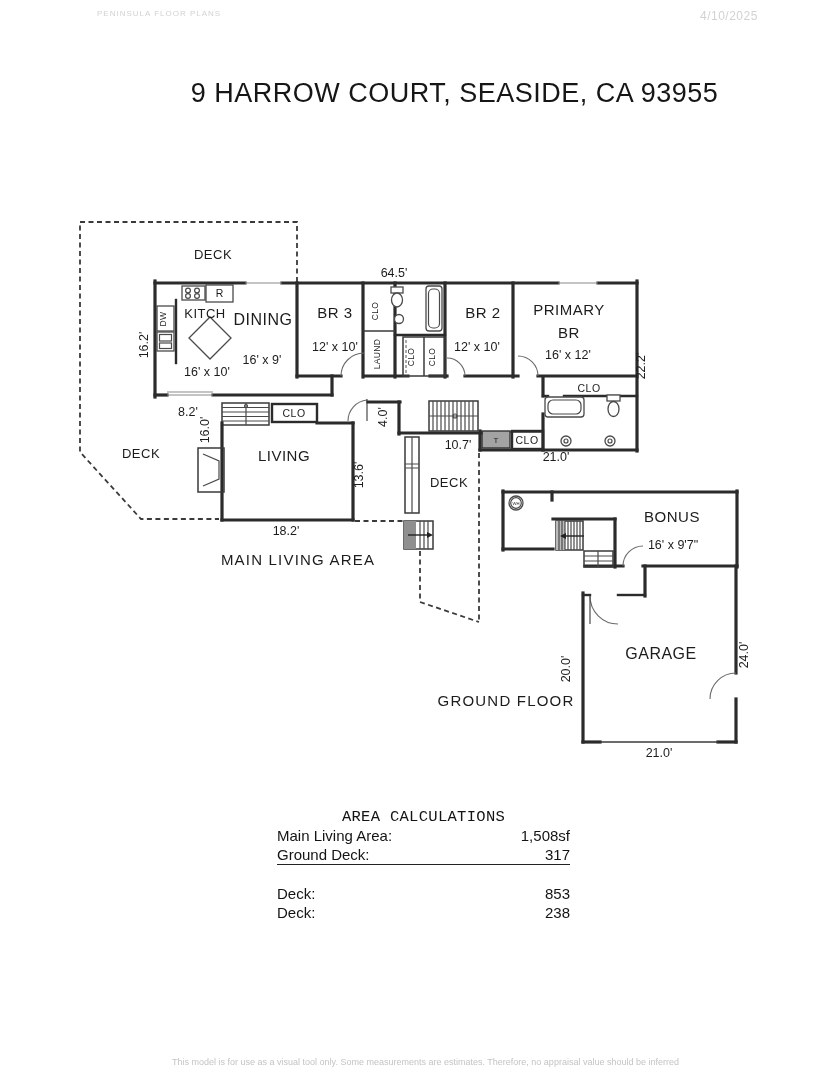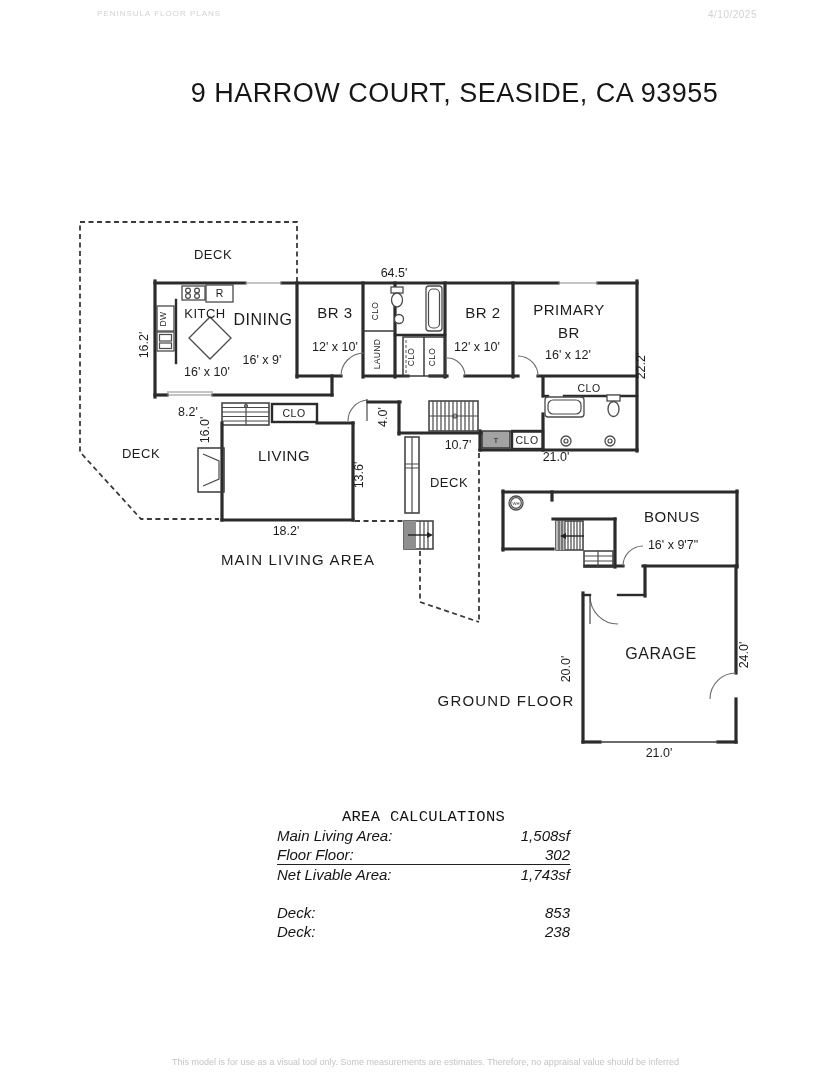--- a/index.html
+++ b/index.html
@@ -1,21 +1,21 @@
 <!DOCTYPE html>
 <html><head>
 <meta charset="utf-8">
 <style>
   * { margin:0; padding:0; box-sizing:border-box; }
   html,body { background:#ffffff; }
   .page{ position:relative; width:835px; height:1080px; background:#fff; overflow:hidden;
          font-family:"Liberation Sans", sans-serif; color:#1a1a1a; margin:0 auto;}
   .hdr{ position:absolute; top:9px; font-size:8px; letter-spacing:1px; color:#d2d2d2; }
   .hdr-left{ left:97px; }
-  .hdr-right{ left:700px; letter-spacing:.5px; font-size:10px;margin-left:8px;}
+  .hdr-right{ left:700px; letter-spacing:.5px; font-size:12px;}
   .title{ position:absolute; top:78px; left:0; width:835px; text-align:center;
           font-size:27px; color:#161616; letter-spacing:.5px;margin-left:37px; }
   
   .plan{ position:absolute; left:0; top:130px; }
   .w  { stroke:#2b2b2b; stroke-width:3.2; fill:none; stroke-linecap:square;}
   .w2 { stroke:#2b2b2b; stroke-width:2.4; fill:none; stroke-linecap:square;}
   .t  { stroke:#4a4a4a; stroke-width:1.2; fill:none; }
   .t15{ stroke:#3a3a3a; stroke-width:1.5; fill:none; }
   .dash{ stroke:#3a3a3a; stroke-width:1.8; fill:none; stroke-dasharray:5 3.5; }
   .dash2{ stroke:#555; stroke-width:1; fill:none; stroke-dasharray:3 2; }
@@ -27,21 +27,21 @@
   .room-sm{ font-size:13px; letter-spacing:.5px;}
   .room-lg{ font-size:16px; letter-spacing:.5px;}
   .dim{ font-size:12.5px; }
   .clo{ font-size:10.5px; letter-spacing:.5px;}
   .tiny{ font-size:8.5px; letter-spacing:.3px;}
   .floorlbl{ font-size:15px; letter-spacing:1.2px; }
   
   .calc{ position:absolute; left:277px; top:808px; width:293px; font-size:15px; color:#141414;}
   .calc .c-title{ text-align:center; font-size:15.5px; letter-spacing:.3px;font-family:Liberation Mono, monospace;}
   .calc .c-sub{ text-align:center; margin-bottom:3px; }
-  .calc .row{ display:flex; justify-content:space-between; line-height:19px;font-style:italic; }
+  .calc .row{ display:flex; justify-content:space-between; line-height:19px; }
   .calc .row.uline{ border-bottom:1.6px solid #222; }
   .calc .gap{ height:19px; }
   .footer{ position:absolute; top:1057px; left:0; width:835px; text-align:center;
            font-size:9px; color:#c4c4c4;padding-left:16px; }
 </style>
 </head>
 <body>
 
 <div class="page">
 
@@ -265,26 +265,22 @@
     </g>
   </svg>
 
   <div class="calc">
     <div class="c-title">AREA CALCULATIONS</div>
     <div class="row">
       <span>Main Living Area:</span>
       <span>1,508sf</span>
     </div>
     <div class="row uline">
-      <span>Floor Floor:</span>
-      <span>302</span>
-    </div>
-    <div class="row">
-      <span>Net Livable Area:</span>
-      <span>1,743sf</span>
+      <span>Ground Deck:</span>
+      <span>317</span>
     </div>
     <div class="gap"></div>
     <div class="row">
       <span>Deck:</span>
       <span>853</span>
     </div>
     <div class="row">
       <span>Deck:</span>
       <span>238</span>
     </div>

